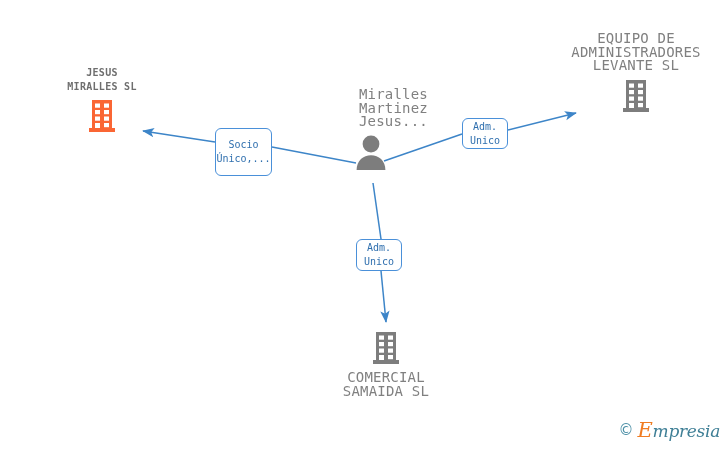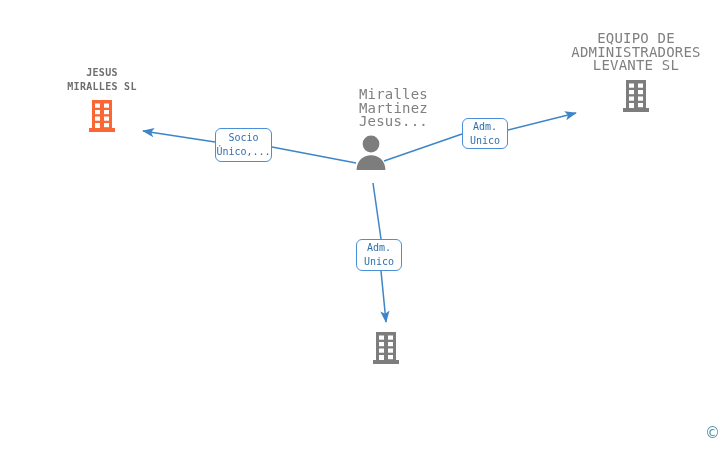--- a/index.html
+++ b/index.html
@@ -181,28 +181,31 @@
         <rect x="8" y="4.5" width="5" height="4.2" fill="#ffffff"></rect>
         <rect x="17" y="4.5" width="5" height="4.2" fill="#ffffff"></rect>
         <rect x="8" y="11" width="5" height="4.2" fill="#ffffff"></rect>
         <rect x="17" y="11" width="5" height="4.2" fill="#ffffff"></rect>
         <rect x="8" y="17.5" width="5" height="4.2" fill="#ffffff"></rect>
         <rect x="17" y="17.5" width="5" height="4.2" fill="#ffffff"></rect>
         <rect x="8" y="24" width="5" height="5" fill="#ffffff"></rect>
         <rect x="17" y="24" width="5" height="4.2" fill="#ffffff"></rect>
       </svg>
     </span>
-  </div>
-
-  <div class="rel-box" style="left:215px; top:128px; width:57px; height:34px;">Socio
+    <div class="node-label">COMERCIAL
+SAMAIDA SL</div>
+  </div>
+
+  <div class="rel-box" style="left:215px; top:128px; width:57px; height:48px;">Socio
 Único,...</div>
 
   <div class="rel-box" style="left:462px; top:118px; width:46px; height:31px;">Adm.
 Unico</div>
 
   <div class="rel-box" style="left:356px; top:239px; width:46px; height:32px;">Adm.
 Unico</div>
 
   <div class="watermark">
     <span class="wm-c">©</span>
+    <span class="wm-text"><span class="wm-cap">E</span><span>mpresia</span></span>
   </div>
 
 </div>
 
 </body></html>

